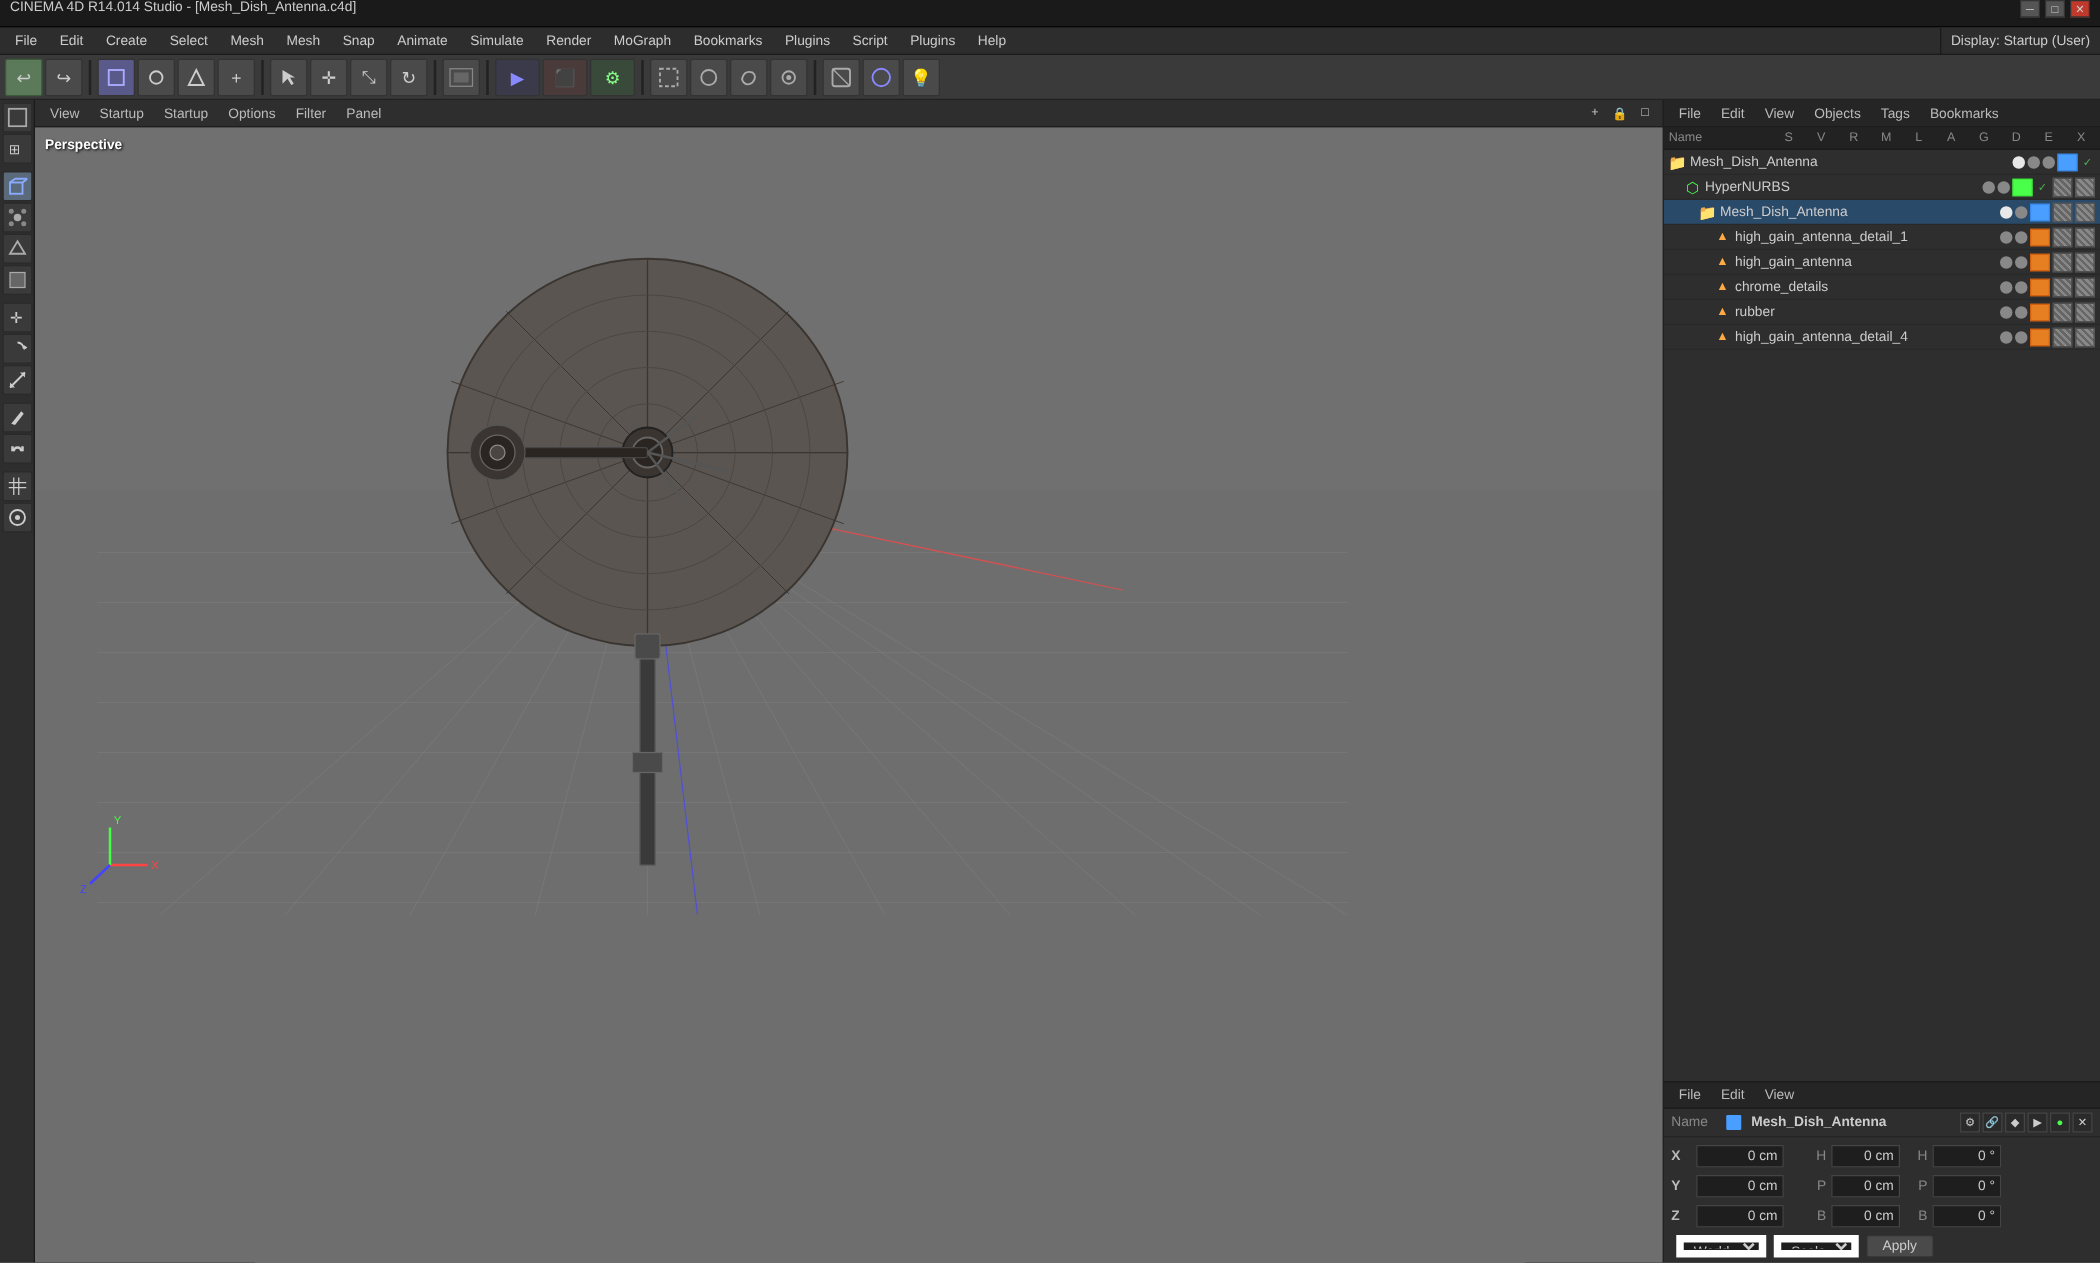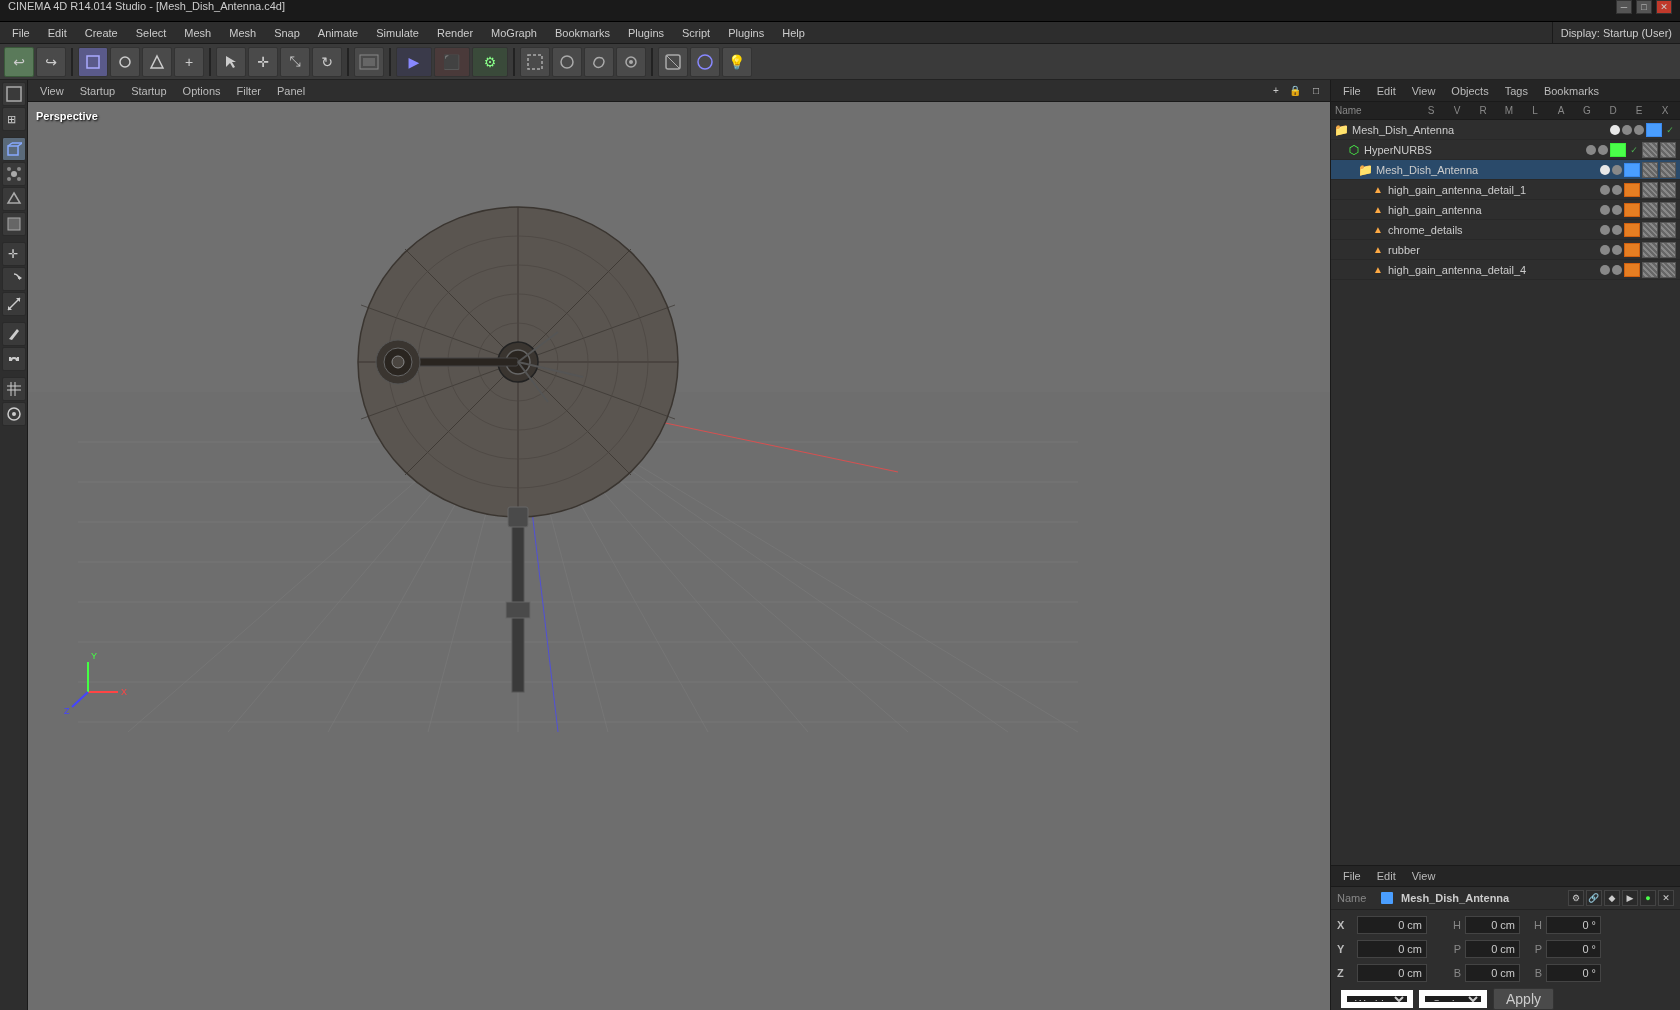--- a/index.html
+++ b/index.html
@@ -339,21 +339,21 @@
     }
     .obj-col-name { flex: 1; font-size: 10px; color: #888; }
     .obj-col-right { display: flex; gap: 12px; padding-right: 4px; }
     .obj-col-hdr { font-size: 10px; color: #888; width: 14px; text-align: center; }
 
     
     .apply-btn {
       background: #4a4a4a;
       border: 1px solid #333;
       color: #ccc;
-      font-size: 14px;
+      font-size: 11px;
       padding: 2px 12px;
       cursor: pointer;
       border-radius: 2px;
     }
 
     
     .coord-dropdown {
       background: #1e1e1e;
       border: 6px solid #ffffff;
       color: #ccc;

